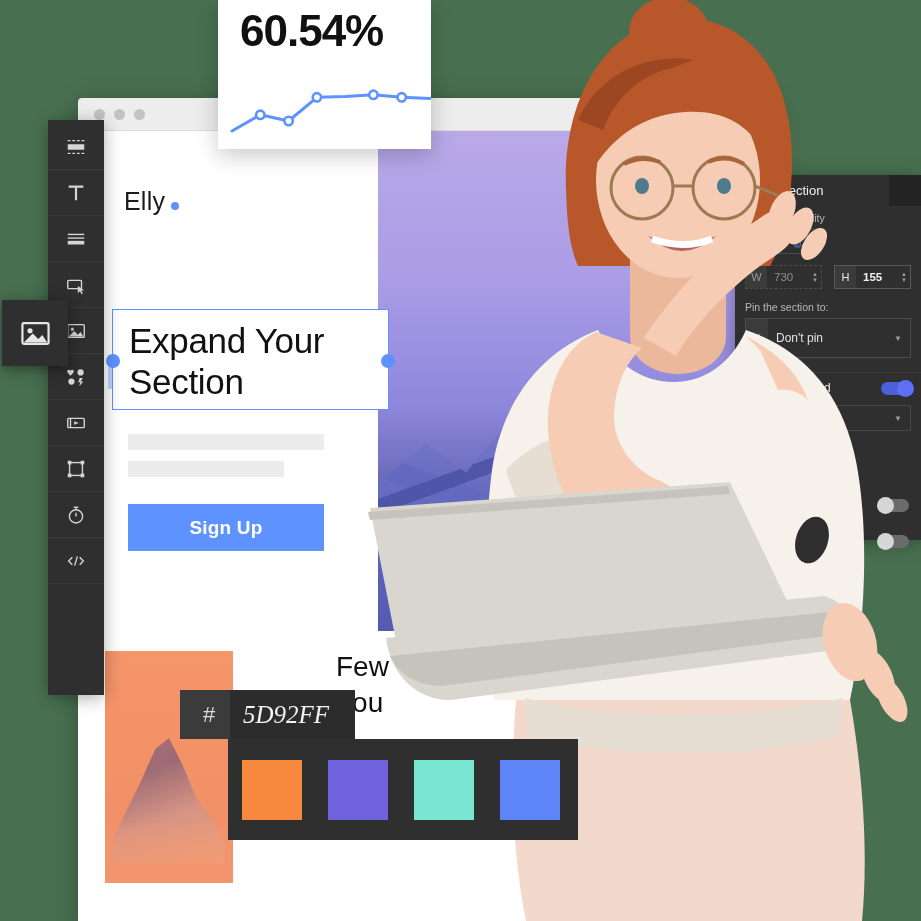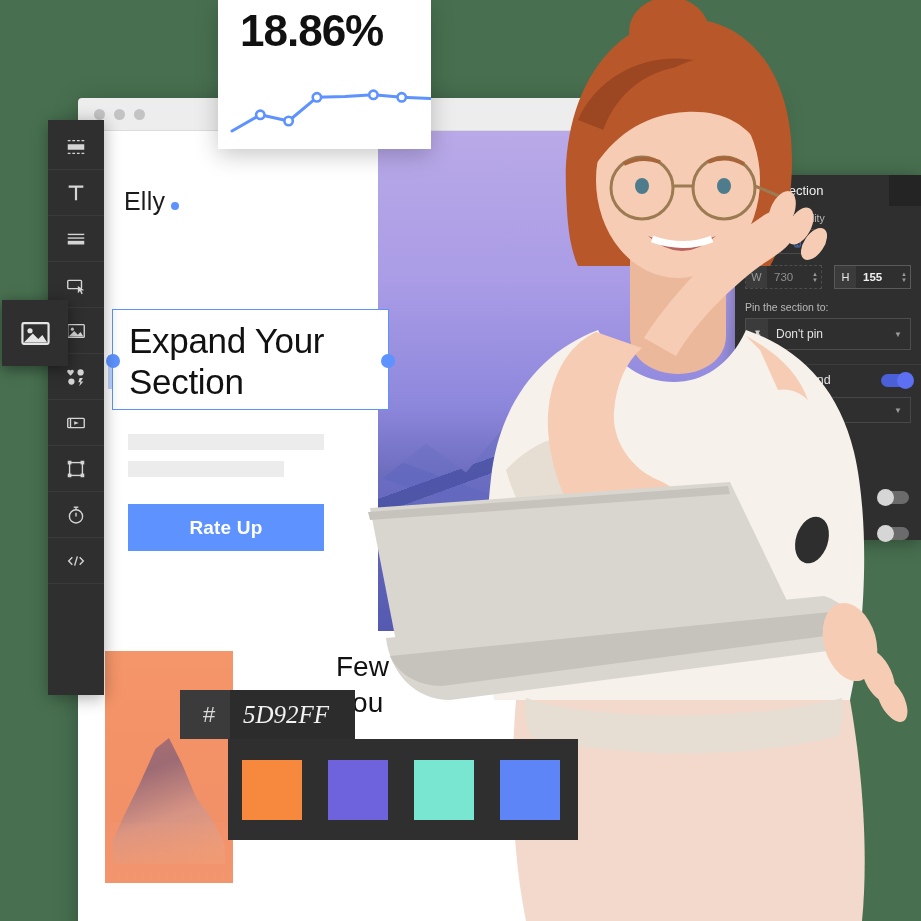--- a/index.html
+++ b/index.html
@@ -173,21 +173,21 @@
   #dims-row { display: flex; gap: 12px; margin-top: 11px; }
   .dim-field { display: flex; align-items: center; height: 24px; border: 1px dashed #4d4d4d; width: 80px; }
   .dim-field.active { border: 1px solid #5a5a5a; border-style: solid; }
   .dim-key { width: 21px; height: 100%; background: #3b3b3b; color: #9a9a9a; display: flex; align-items: center; justify-content: center; font-size: 11px; }
   .dim-field.active .dim-key { color: #e8e8e8; }
   .dim-val { flex: 1; padding-left: 7px; color: #8e8e8e; font-size: 11.5px; }
   .dim-field.active .dim-val { color: #f0f0f0; font-weight: bold; }
   .spinner { width: 12px; display: flex; flex-direction: column; align-items: center; justify-content: center; gap: 3px; color: #9a9a9a; font-size: 6px; cursor: pointer; }
 
   #pin-label { margin-top: 12px; }
-  #pin-select { display: flex; align-items: center; height: 32px; border: 1px solid #4d4d4d; margin-top: 4px; cursor: pointer; }
+  #pin-select { display: flex; align-items: center; height: 40px; border: 1px solid #4d4d4d; margin-top: 4px; cursor: pointer; }
   #pin-icon-box { width: 22px; height: 100%; background: #3b3b3b; display: flex; align-items: center; justify-content: center; }
   #pin-icon-box svg { width: 11px; height: 11px; fill: #cfcfcf; }
   #pin-value { flex: 1; padding-left: 8px; color: #e2e2e2; font-size: 12px; }
   #pin-caret { padding-right: 8px; color: #9a9a9a; font-size: 8px; }
 
   #bg-row {
     display: flex; align-items: center; gap: 10px;
     margin: 14px 0 0 0; padding: 8px 10px 10px 10px;
     border-top: 1px solid #3c3c3c;
   }
@@ -293,21 +293,21 @@
           <div>Expand Your</div>
           <div>Section</div>
         </div>
         <span class="sel-handle" id="handle-left"></span>
         <span class="sel-handle" id="handle-right"></span>
       </div>
 
       <div class="ph-bar" id="ph1"></div>
       <div class="ph-bar" id="ph2"></div>
 
-      <div id="signup-button">Rate Up</div>
+      <div id="signup-button">Sign Up</div>
 
       <div id="bottom-divider"></div>
       <div id="bottom-photo"></div>
       <div id="bottom-heading">
         <div>Few</div>
         <div>You</div>
       </div>
     </div>
   </div>
 
@@ -387,21 +387,21 @@
 
   <div id="image-tool-popup">
     <svg viewBox="0 0 24 24">
       <rect x="2.5" y="4.5" width="19" height="15" rx="1"></rect>
       <circle cx="8" cy="10" r="1.9" fill="#e6e6e6" stroke="none"></circle>
       <path d="M3.5 18.5 L10 12 L14 16 L17 13 L20.5 18.5 Z" fill="#e6e6e6" stroke="none"></path>
     </svg>
   </div>
 
   <div id="conv-card">
-    <div id="conv-value">18.86%</div>
+    <div id="conv-value">60.54%</div>
     <svg id="conv-chart" viewBox="0 0 210 66">
       <polyline id="chart-line" fill="none" stroke="#5D92FF" stroke-width="3" stroke-linejoin="round" stroke-linecap="round" points="6.0,53.0 34.3,36.8 62.6,43.0 90.9,19.3 119.1,18.6 147.4,16.8 175.7,19.3 204.0,20.5"></polyline>
       <g id="chart-markers">
           <circle cx="34.3" cy="36.8" r="4.2" fill="#FFFFFF" stroke="#5D92FF" stroke-width="2.6"></circle>
           <circle cx="62.6" cy="43.0" r="4.2" fill="#FFFFFF" stroke="#5D92FF" stroke-width="2.6"></circle>
           <circle cx="90.9" cy="19.3" r="4.2" fill="#FFFFFF" stroke="#5D92FF" stroke-width="2.6"></circle>
           <circle cx="147.4" cy="16.8" r="4.2" fill="#FFFFFF" stroke="#5D92FF" stroke-width="2.6"></circle>
           <circle cx="175.7" cy="19.3" r="4.2" fill="#FFFFFF" stroke="#5D92FF" stroke-width="2.6"></circle>
         </g>
     </svg>

